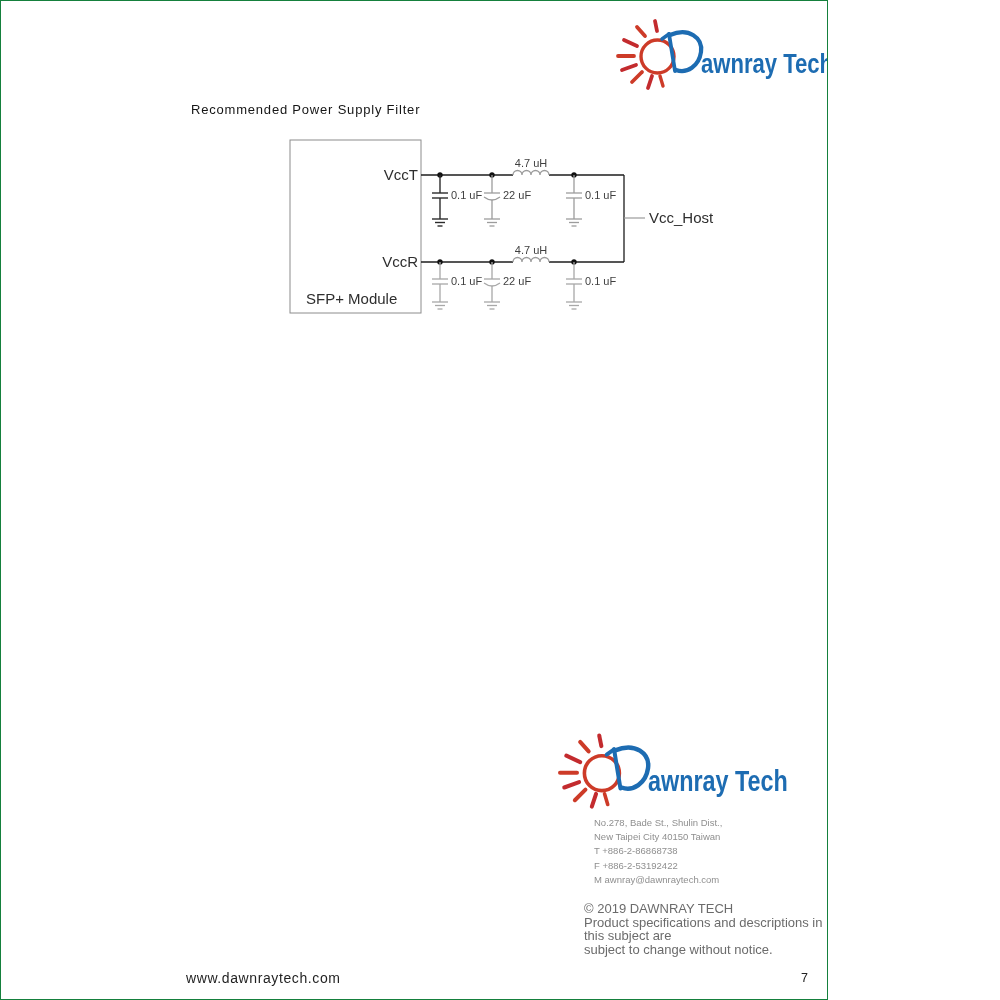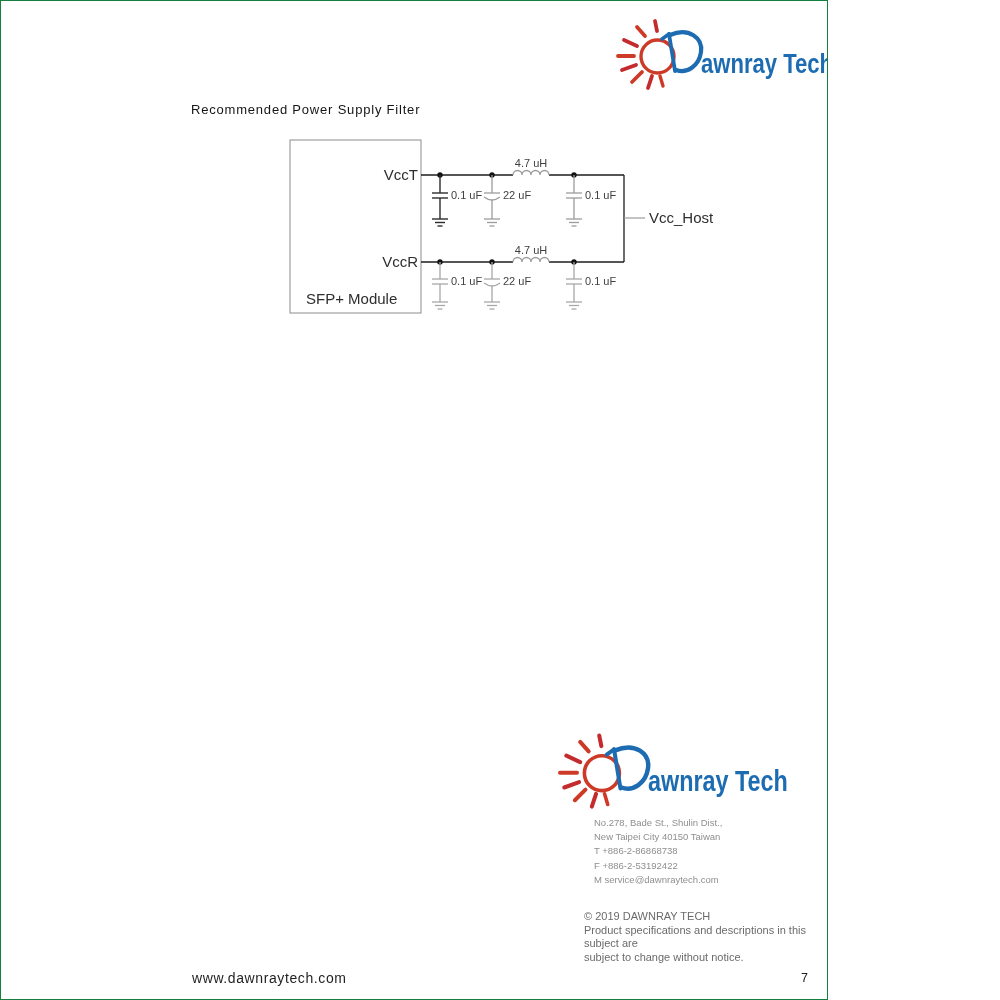--- a/index.html
+++ b/index.html
@@ -7,22 +7,22 @@
     position:relative;width:828px;height:1000px;background:#ffffff;
     font-family:"Liberation Sans",sans-serif;overflow:hidden;
     box-sizing:border-box;border:1px solid #15803d;
   }
   .abs{position:absolute;}
   .doc-title{
     left:190px;top:101px;font-size:13px;font-weight:normal;color:#151515;
     letter-spacing:.8px;
   }
   .addr{left:593px;top:815px;font-size:9.5px;line-height:14.2px;color:#8f8f8f;}
-  .legal{left:583px;top:901px;font-size:11px;line-height:13.7px;color:#6b6b6b;margin-top:8px;}
-  .site{left:191px;top:969px;font-size:14px;color:#1f1f1f;letter-spacing:.6px;}
+  .legal{left:583px;top:901px;font-size:13px;line-height:13.7px;color:#6b6b6b;}
+  .site{left:185px;top:969px;font-size:14px;color:#1f1f1f;letter-spacing:.6px;}
   .pageno{left:800px;top:970px;font-size:12.5px;color:#222;}
   svg text{font-family:"Liberation Sans",sans-serif;}
 </style>
 </head>
 <body>
 
 <div class="page">
 
   <svg class="abs" style="left:600px;top:15px;" width="250" height="75" viewBox="0 0 250 75">
     <g fill="none" stroke-linecap="round">
@@ -160,21 +160,21 @@
       <path d="M69 19 C88 11 102 22 100 36 C98 50 86 58 75 54" stroke-width="4.2"></path>
     </g>
     <text x="100" y="57" font-size="27" font-weight="bold" fill="#1d6cb2" textLength="132" lengthAdjust="spacingAndGlyphs">awnray Tech</text>
   </svg>
 
   <div class="abs addr">
     <div>No.278, Bade St., Shulin Dist.,</div>
     <div>New Taipei City 40150 Taiwan</div>
     <div>T +886-2-86868738</div>
     <div>F +886-2-53192422</div>
-    <div>M service@dawnraytech.com</div>
+    <div>M awnray@dawnraytech.com</div>
   </div>
 
   <div class="abs legal">
     <div>© 2019 DAWNRAY TECH</div>
     <div>Product specifications and descriptions in this subject are</div>
     <div>subject to change without notice.</div>
   </div>
 
   <div class="abs site">www.dawnraytech.com</div>
   <div class="abs pageno">7</div>

